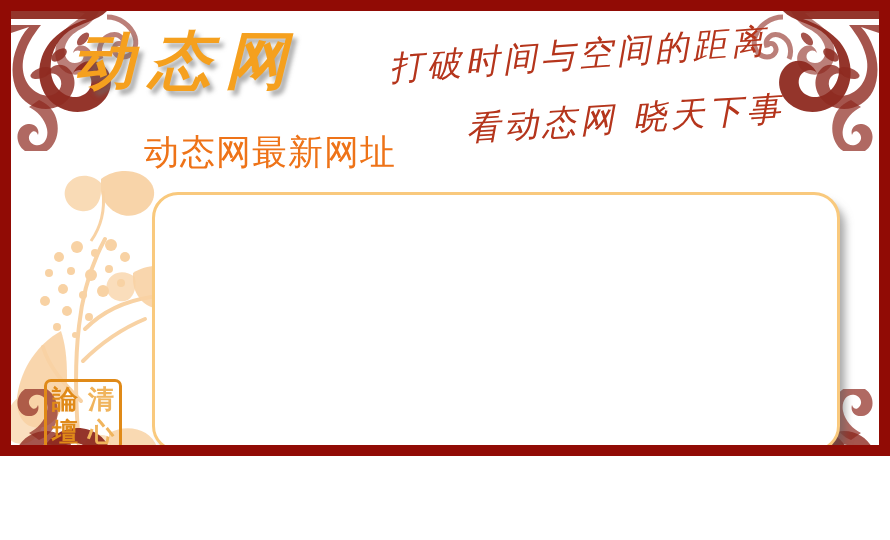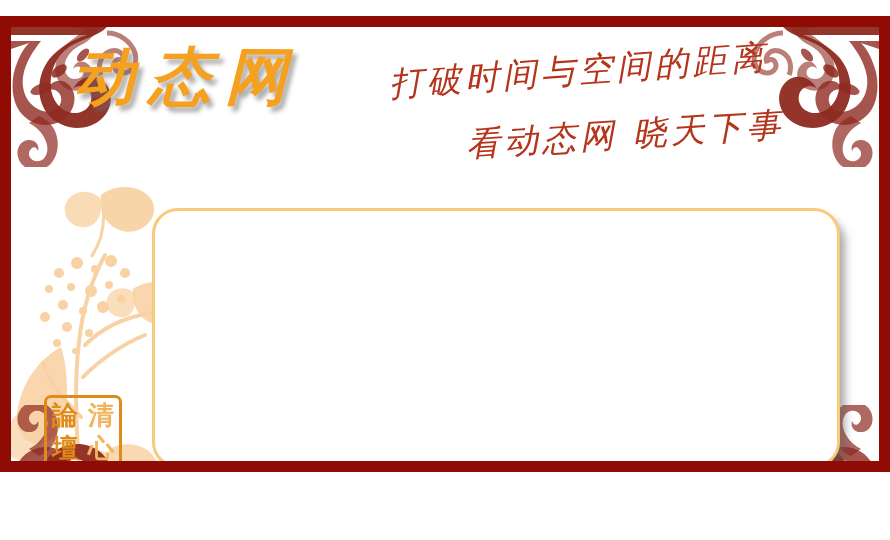--- a/index.html
+++ b/index.html
@@ -10,21 +10,20 @@
   body {
     font-family: "Liberation Sans", "DejaVu Sans", sans-serif;
   }
 
   #screen {
     position: relative;
     width: 890px;
     height: 456px;
     overflow: hidden;
     background: #eab308;
-    margin-top: 16px;
   }
 
   
   .frame {
     position: absolute;
     inset: 0;
     border: 11px solid #910b05;
     box-sizing: border-box;
     pointer-events: none;
     z-index: 40;
@@ -345,20 +344,21 @@
           <ellipse cx="48" cy="44" rx="9" ry="5" transform="rotate(-36 48 44)" opacity="0.85"></ellipse>
           <ellipse cx="30" cy="62" rx="11" ry="5" transform="rotate(-20 30 62)" opacity="0.8"></ellipse>
           <ellipse cx="72" cy="28" rx="8" ry="4" transform="rotate(-48 72 28)" opacity="0.8"></ellipse>
           <path d="M96 6 C108 6 120 14 124 26 C127 36 121 46 112 46 C105 46 101 40 104 35 C106 31 112 32 112 36 C115 28 108 22 100 24 C90 27 86 38 90 48" fill="none" stroke="#8e2a20" stroke-width="5" opacity="0.6"></path>
         </g>
       </svg>
     </div>
 
     <div class="logo">动态网</div>
 
+    <div class="subtitle">动态网最新网址</div>
 
     <div class="slogan slogan-1">打破时间与空间的距离</div>
     <div class="slogan slogan-2">看动态网 晓天下事</div>
 
     <div class="panel"></div>
 
     <div class="seal">
       <span class="s-dark">論</span>
       <span class="s-light">清</span>
       <span class="s-dark">壇</span>

